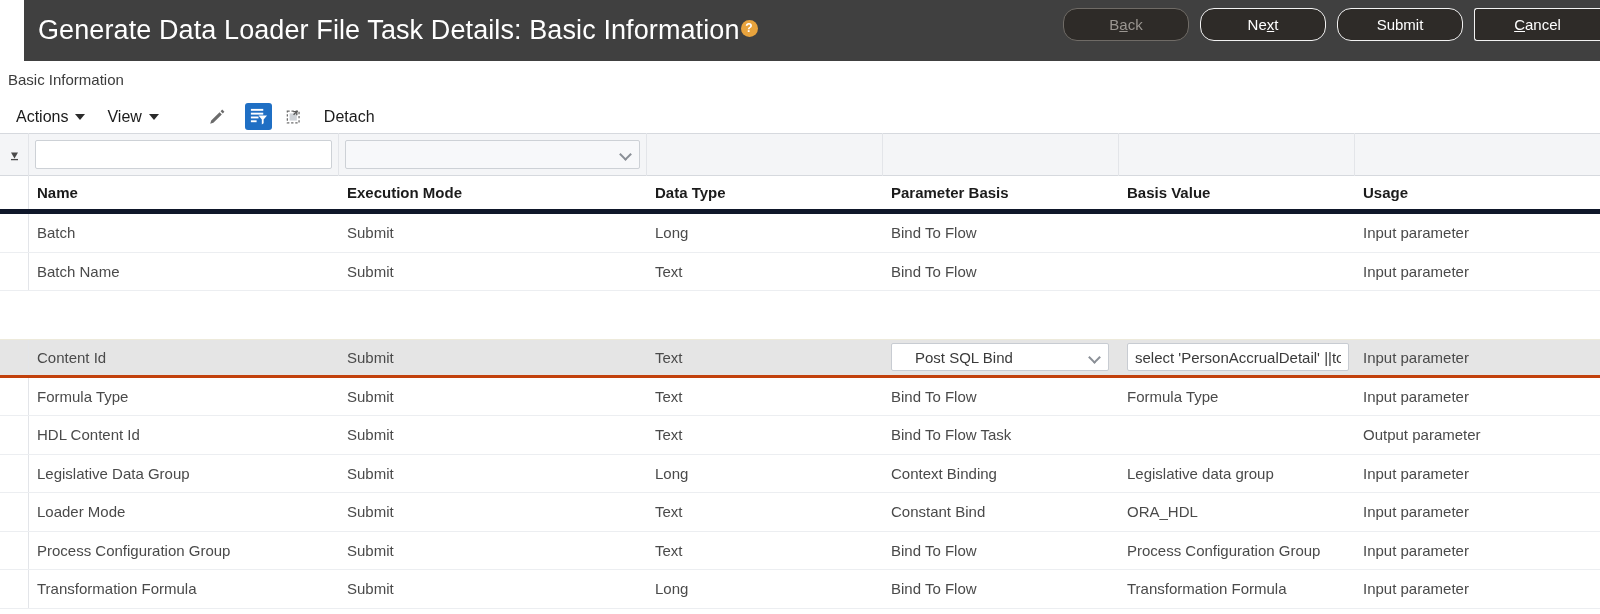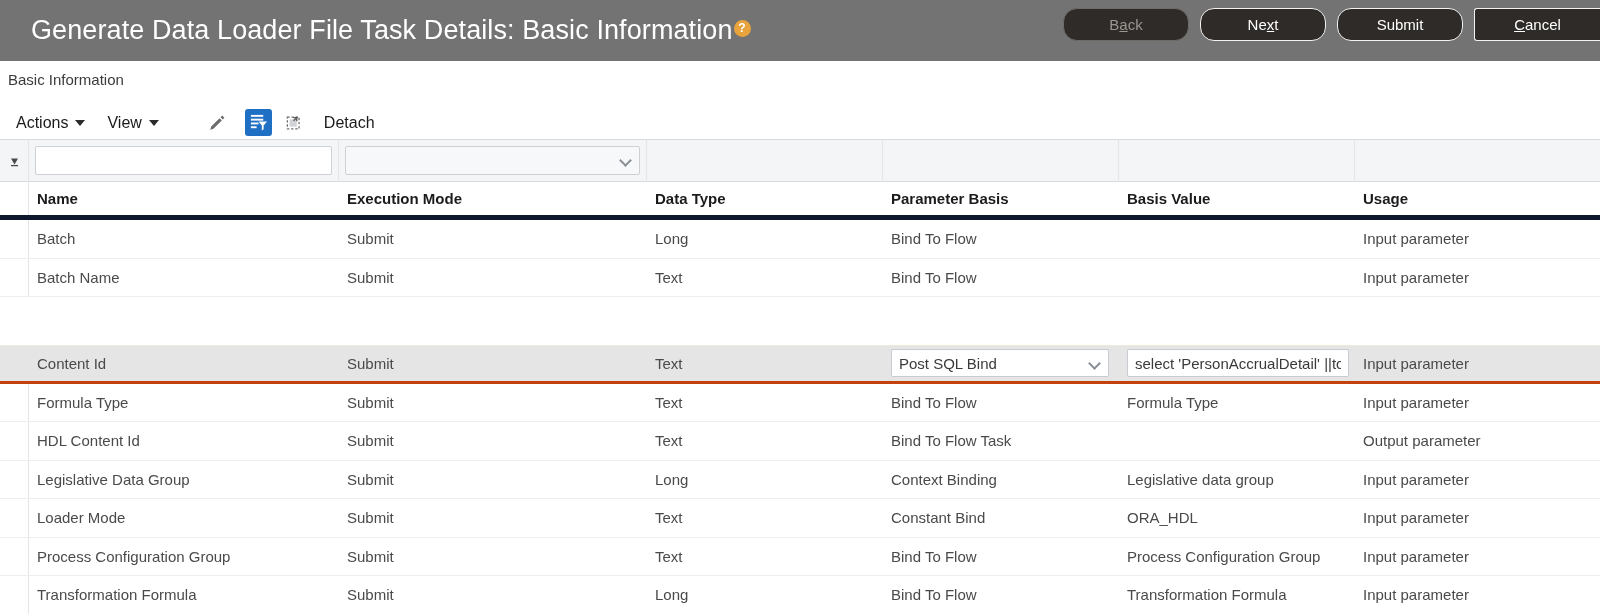--- a/index.html
+++ b/index.html
@@ -9,24 +9,25 @@
     height: 614px;
     overflow: hidden;
     background: #ffffff;
     font-family: "Liberation Sans", sans-serif;
   }
 
   
   #app-bar {
     position: relative;
     height: 61px;
-    background: #737373;
-    display: flex;
-    align-items: center;
-    padding: 0 0 0 31px;
+    background: #404040;
+    display: flex;
+    align-items: center;
+    padding: 0 0 0 14px;
+    margin-left: 24px;
   }
   #page-title {
     color: #ffffff;
     font-size: 27px;
     font-weight: 400;
     letter-spacing: .1px;
     white-space: nowrap;
     line-height: 1;
   }
   .help-icon {
@@ -87,21 +88,21 @@
     line-height: 20px;
   }
 
   
   #toolbar {
     display: flex;
     align-items: center;
     height: 33px;
     padding-left: 14px;
     gap: 0;
-    margin-top: 16px;
+    margin-top: 10px;
   }
   .menu-btn {
     font-size: 16px;
     color: #1a1a1a;
     padding: 2px 6px 2px 2px;
     cursor: pointer;
     white-space: nowrap;
     display: flex;
     align-items: center;
     gap: 7px;
@@ -253,21 +254,21 @@
   .cell-select {
     width: 218px;
     height: 28px;
     border: 1px solid #c8ccd2;
     border-radius: 2px;
     background: #ffffff;
     font-size: 15px;
     color: #3a3a3a;
     display: flex;
     align-items: center;
-    padding: 0 7px;
+    padding: 0 23px;
     position: relative;
     cursor: pointer;
   }
   .cell-input {
     width: 222px;
     height: 28px;
     border: 1px solid #c8ccd2;
     border-radius: 2px;
     background: #ffffff;
     font-size: 15px;

